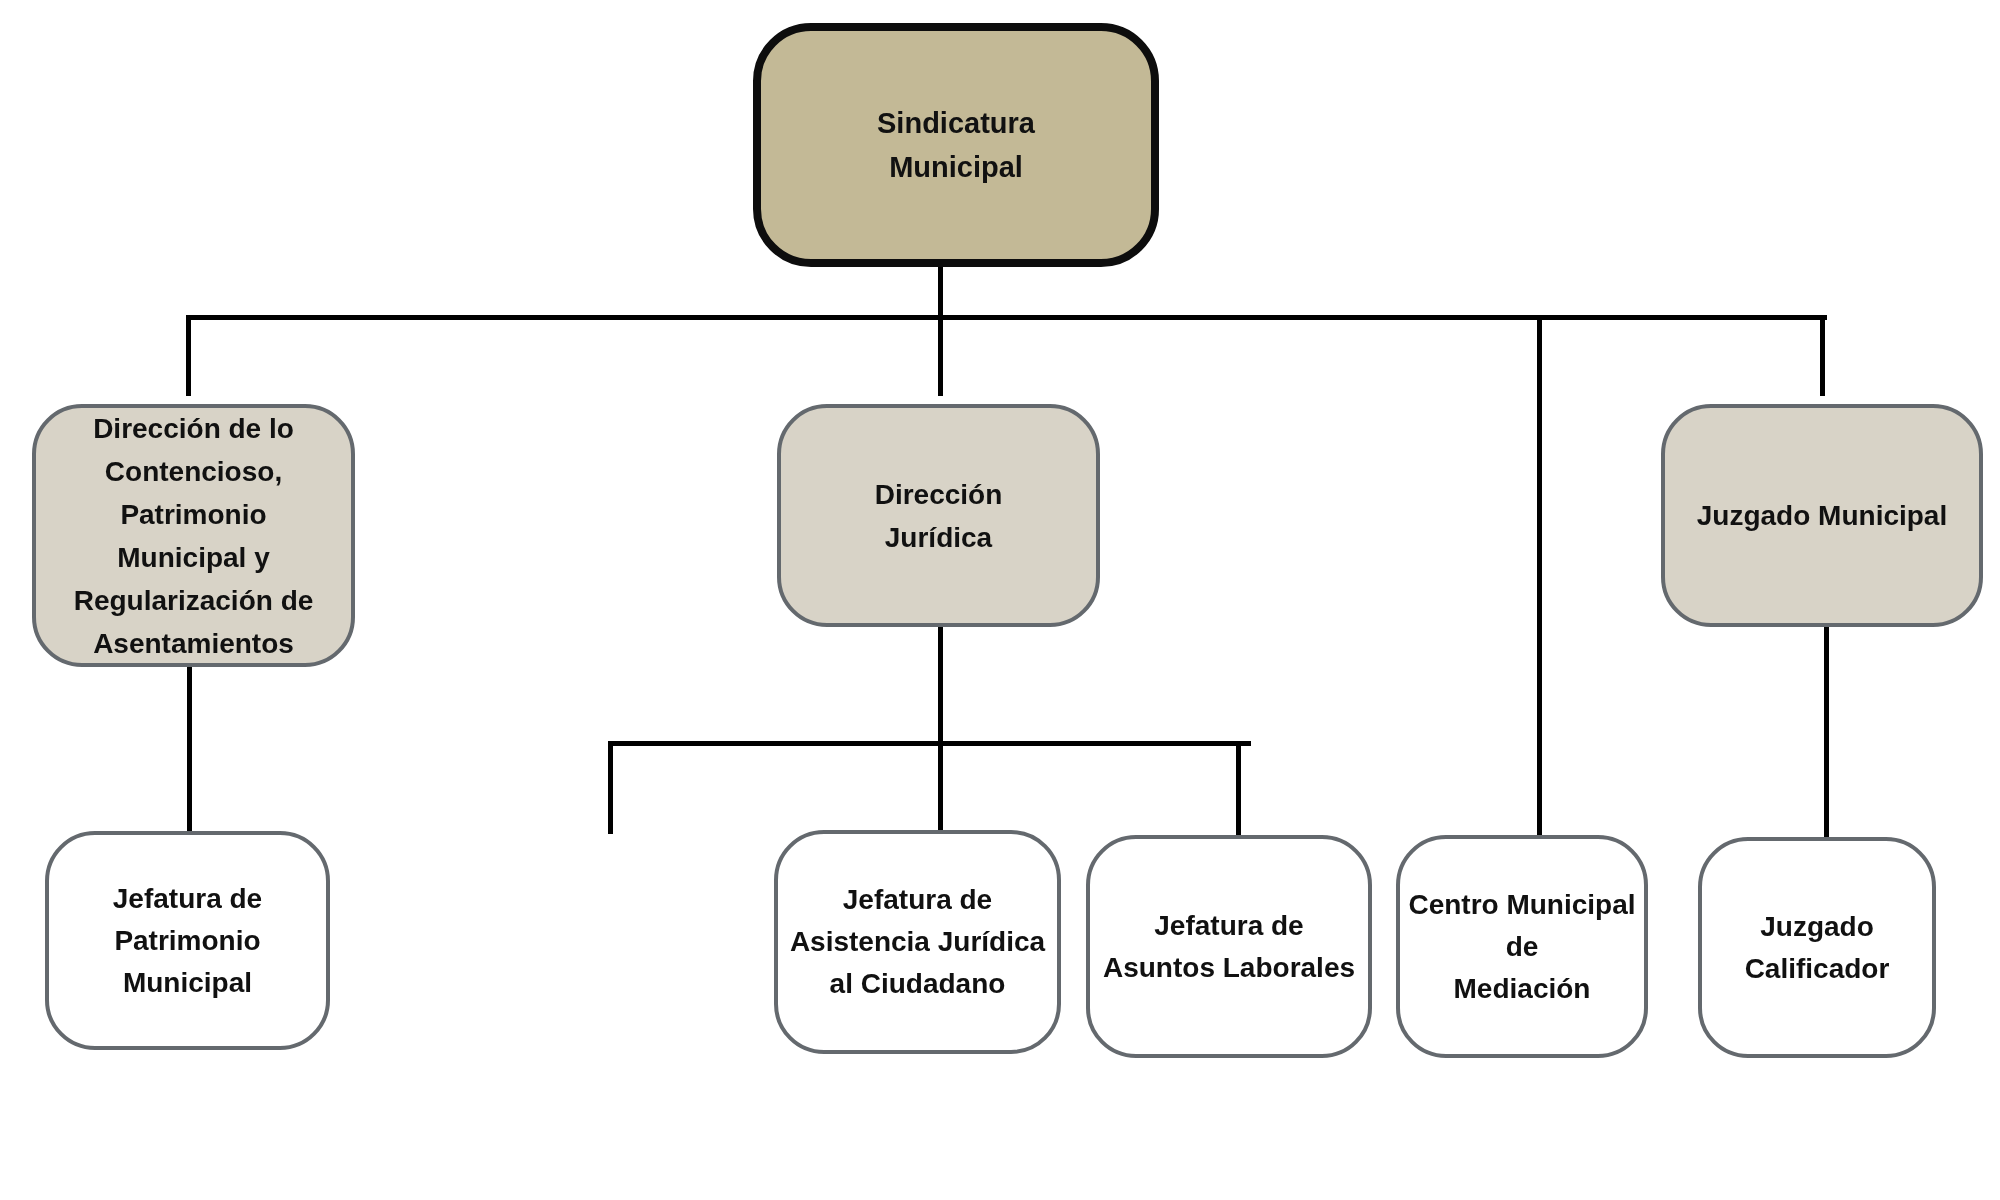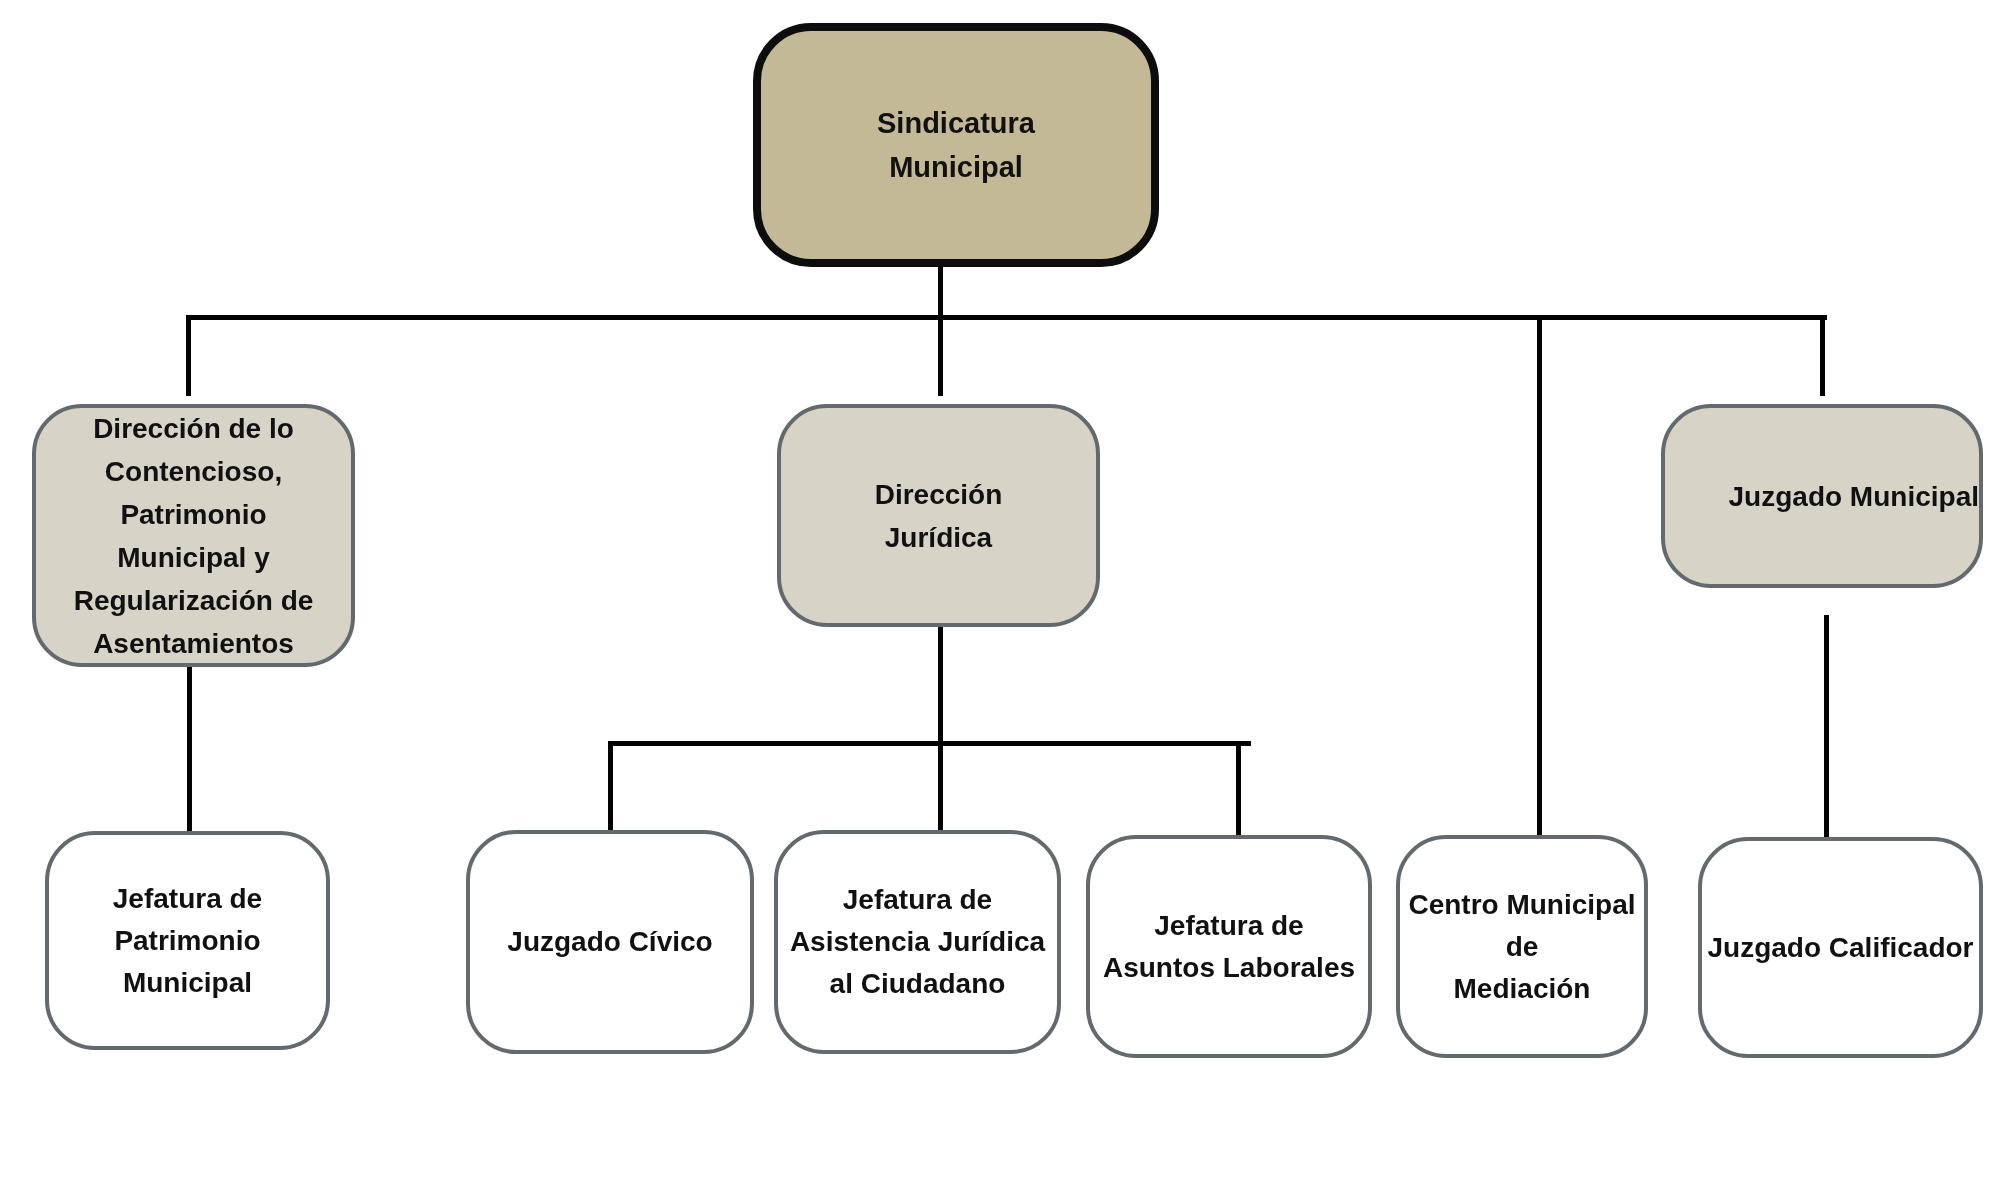--- a/index.html
+++ b/index.html
@@ -77,42 +77,39 @@
 Contencioso,
 Patrimonio
 Municipal y
 Regularización de
 Asentamientos</span>
   </div>
   <div class="node branch" style="left:777px;top:394px;width:323px;height:223px;">
     <span class="label">Dirección
 Jurídica</span>
   </div>
-  <div class="node branch" style="left:1661px;top:394px;width:322px;height:184px;justify-content:flex-end;">
+  <div class="node branch" style="left:1661px;top:394px;width:322px;height:223px;">
     <span class="label">Juzgado Municipal</span>
   </div>
 
   <div class="node leaf" style="left:45px;top:831px;width:285px;height:219px;">
     <span class="label">Jefatura de
 Patrimonio
 Municipal</span>
-  </div>
-  <div class="node leaf" style="left:466px;top:830px;width:288px;height:224px;">
-    <span class="label">Juzgado Cívico</span>
   </div>
   <div class="node leaf" style="left:774px;top:830px;width:287px;height:224px;">
     <span class="label">Jefatura de
 Asistencia Jurídica
 al Ciudadano</span>
   </div>
   <div class="node leaf" style="left:1086px;top:835px;width:286px;height:223px;">
     <span class="label">Jefatura de
 Asuntos Laborales</span>
   </div>
   <div class="node leaf" style="left:1396px;top:835px;width:252px;height:223px;">
     <span class="label">Centro Municipal de
 Mediación</span>
   </div>
-  <div class="node leaf" style="left:1698px;top:837px;width:285px;height:221px;">
+  <div class="node leaf" style="left:1698px;top:837px;width:238px;height:221px;">
     <span class="label">Juzgado Calificador</span>
   </div>
 
 </div>
 
 </body></html>

